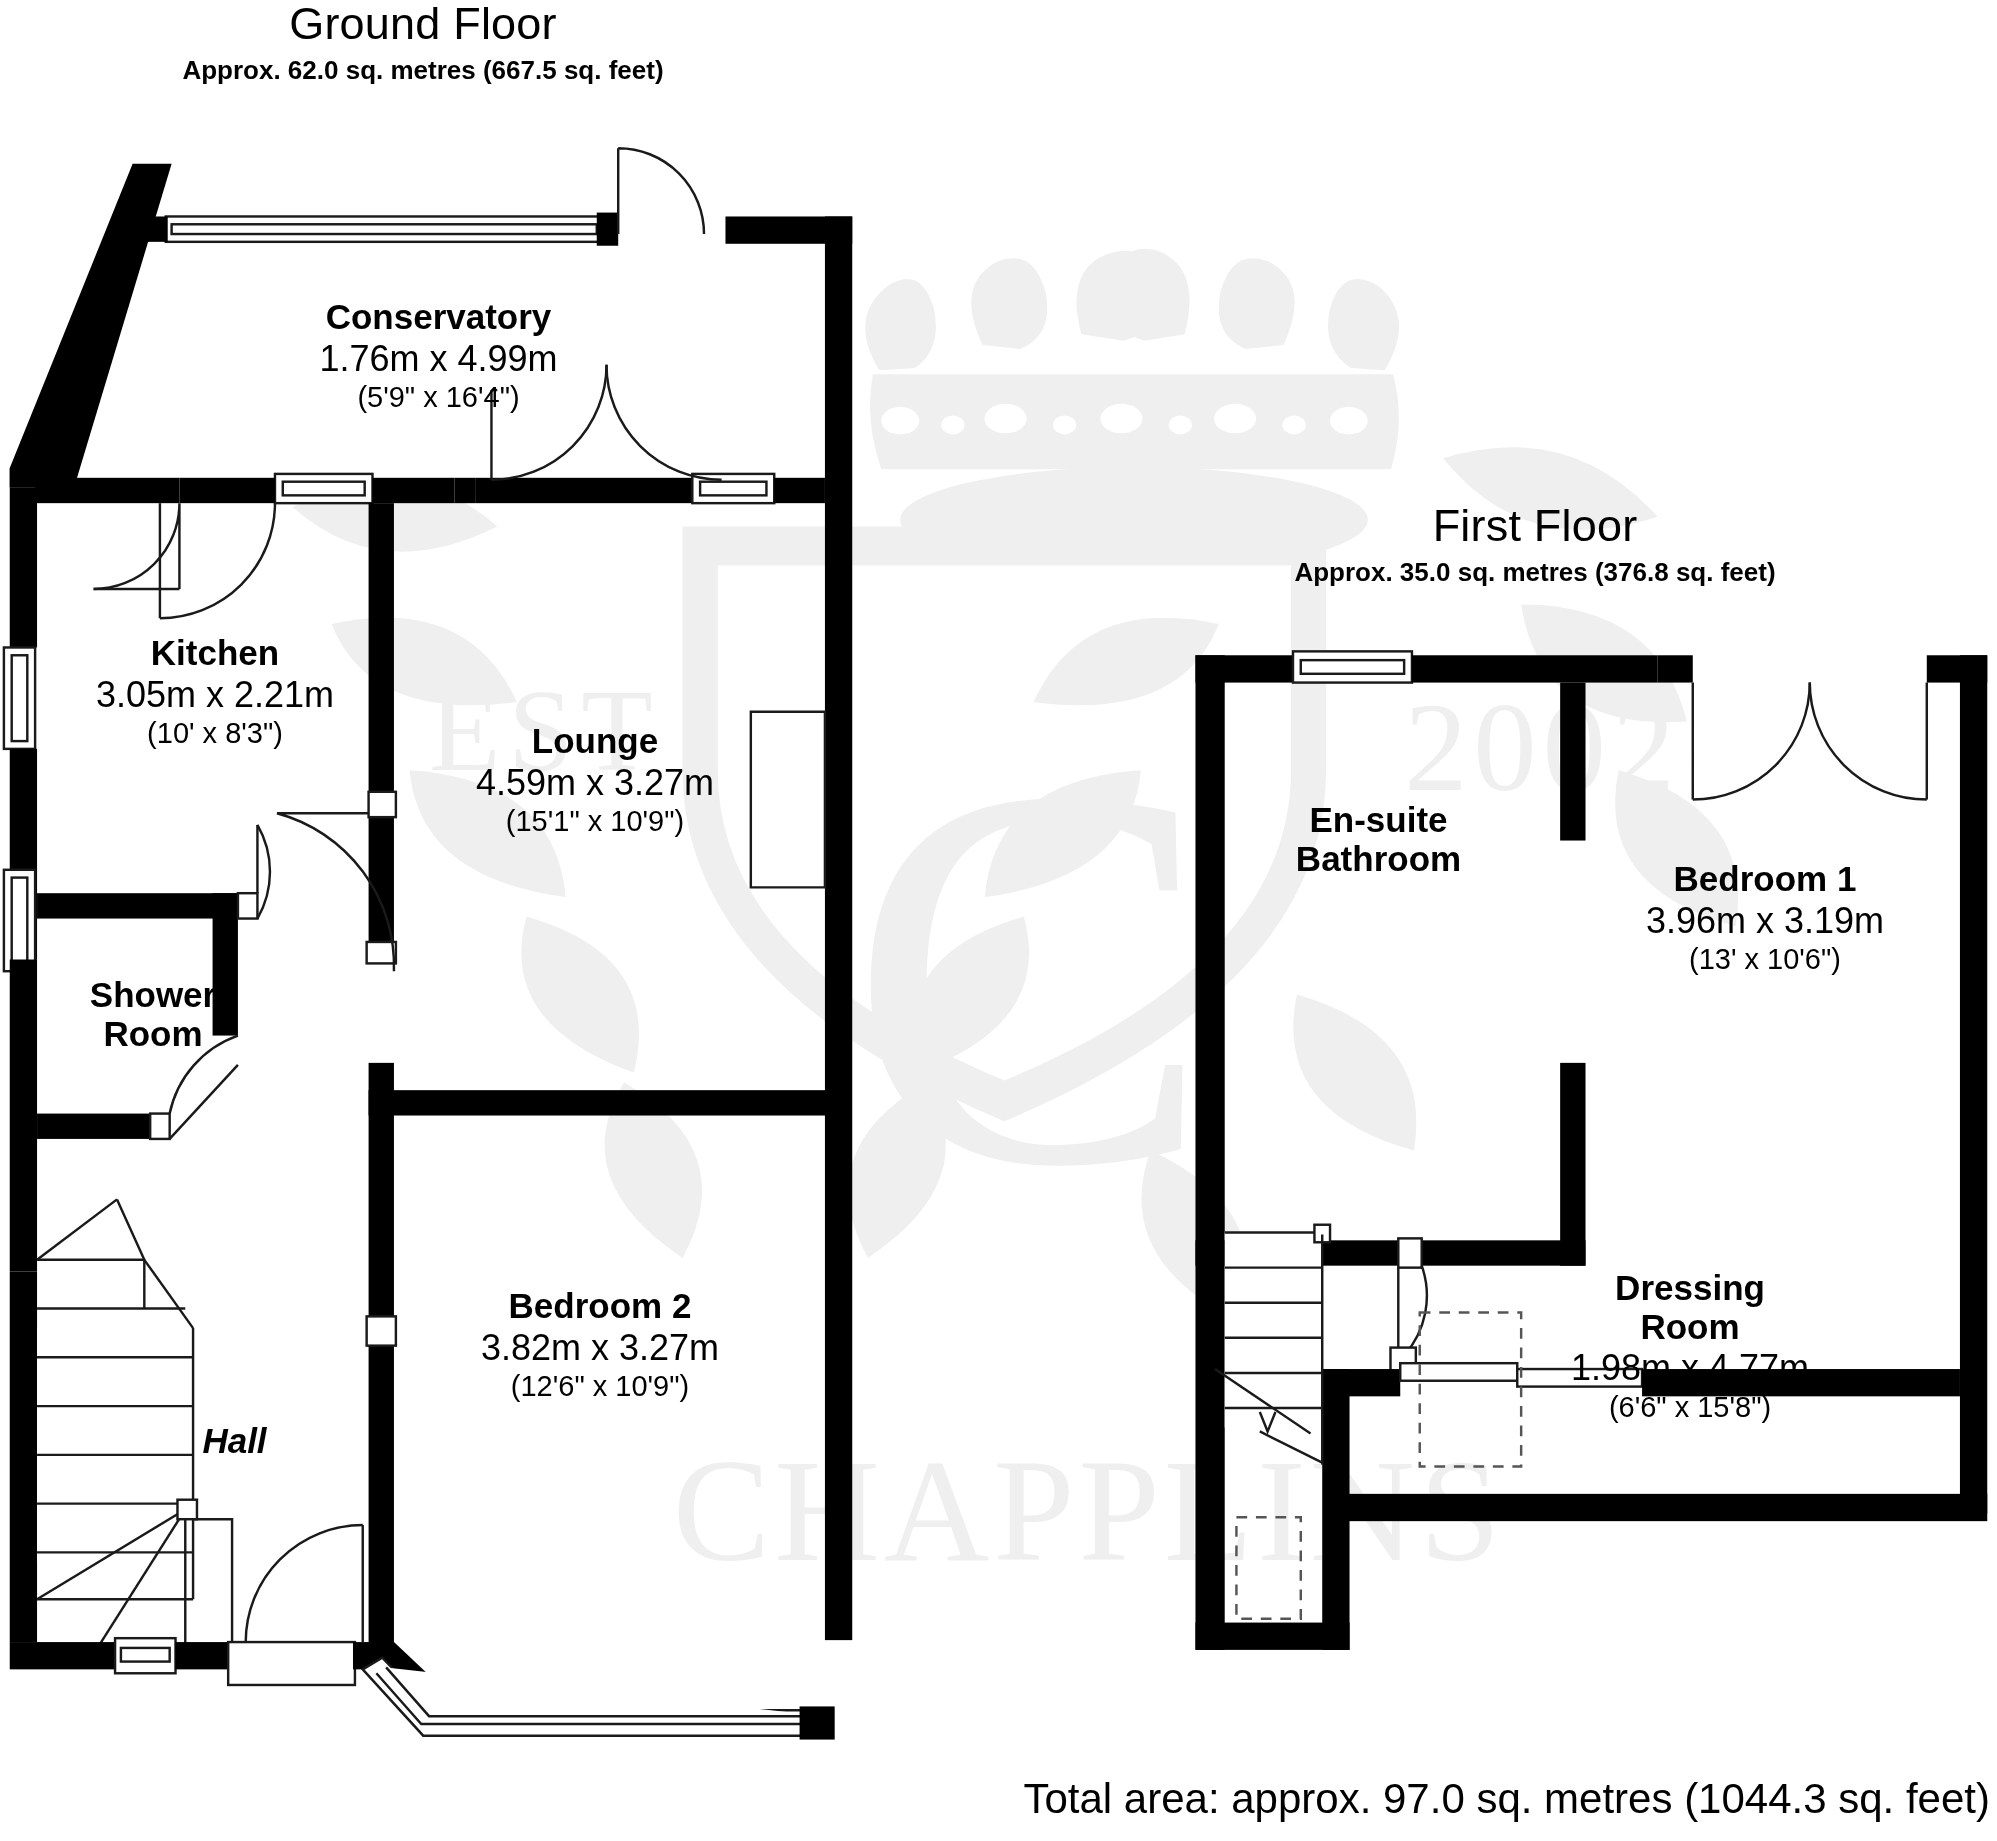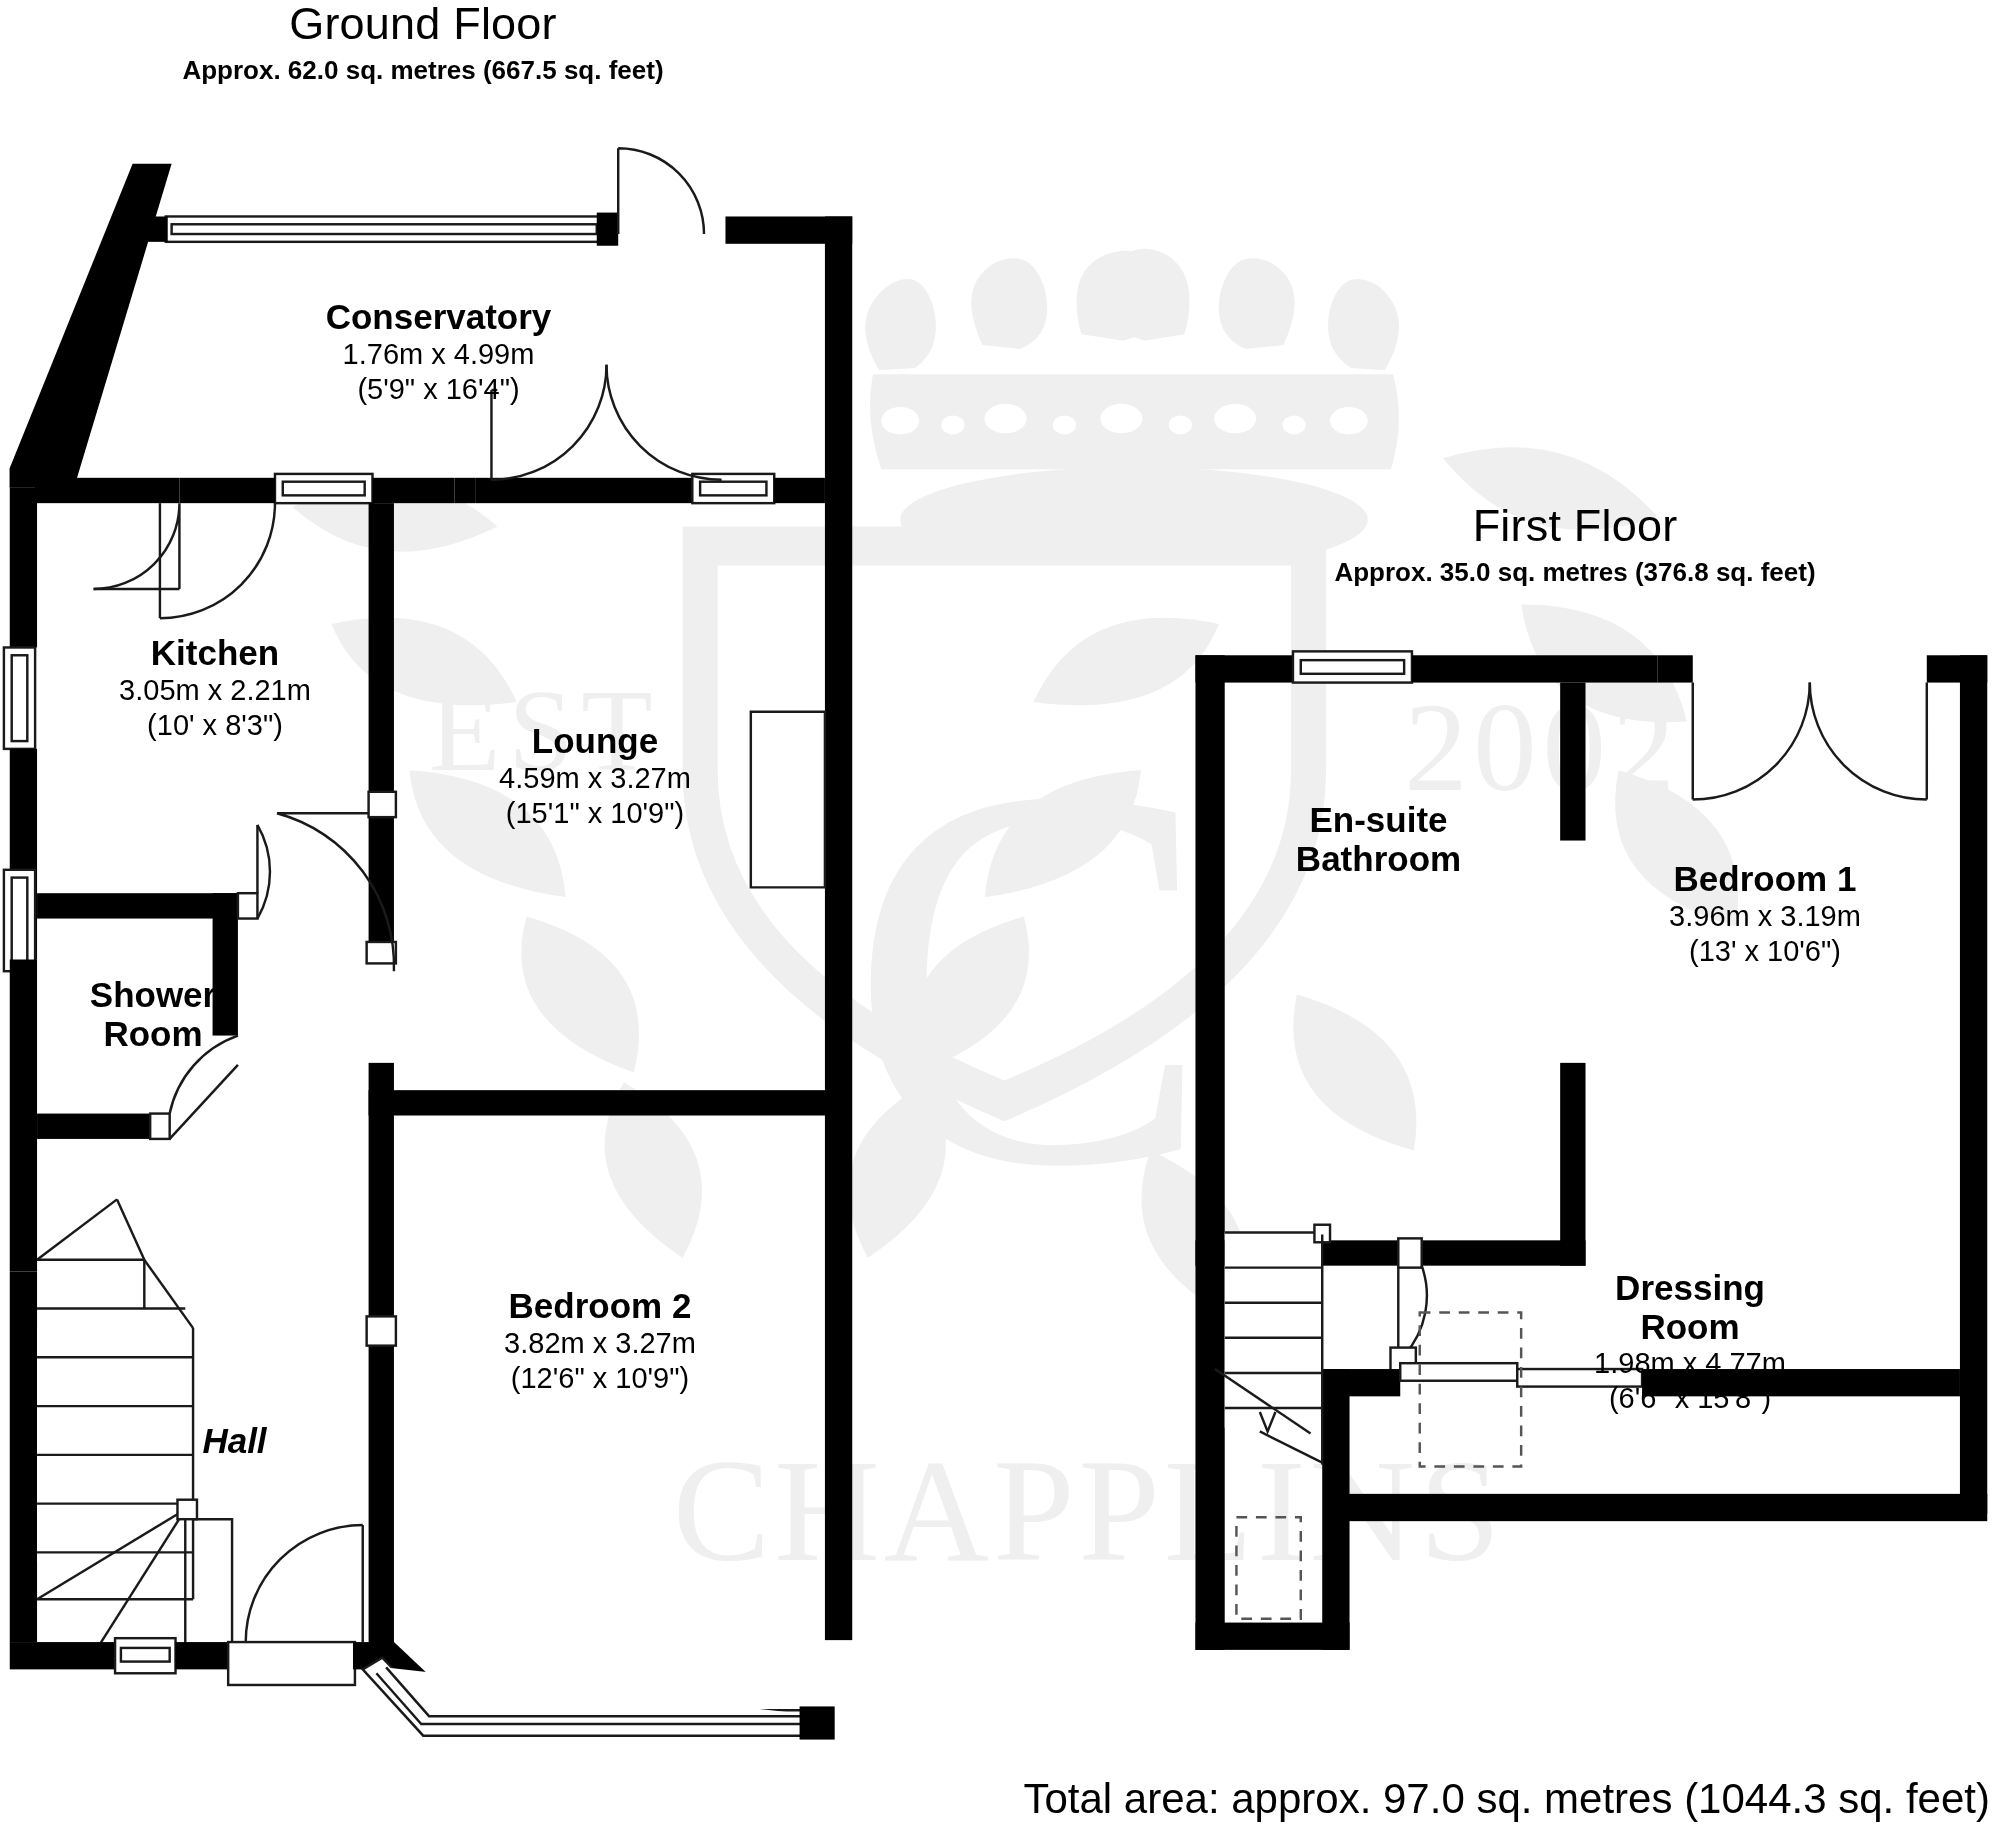--- a/index.html
+++ b/index.html
@@ -48,21 +48,21 @@
   }
   .room-label .rl-name{
     display:block;
     font-size:35px;
     font-weight:bold;
     line-height:1.18;
   }
   .room-label .rl-name.two-line{line-height:1.12;}
   .room-label .rl-dim{
     display:block;
-    font-size:29px;
+    font-size:36px;
     font-weight:normal;
     line-height:1.2;
   }
   .room-label .rl-dimi{
     display:block;
     font-size:29px;
     font-weight:normal;
     line-height:1.2;
   }
 
@@ -344,21 +344,21 @@
       <rect x="1456" y="1346" width="104" height="158" fill="none" stroke="#555" stroke-width="2.5" stroke-dasharray="11 9"></rect>
       <rect x="1268" y="1556" width="66" height="104" fill="none" stroke="#555" stroke-width="2.5" stroke-dasharray="11 9"></rect>
     </g>
   </svg>
 
   <div class="floor-title" style="left:101px; top:0px; width:644px;">
     <span class="ft-name">Ground Floor</span>
     <span class="ft-area">Approx. 62.0 sq. metres (667.5 sq. feet)</span>
   </div>
 
-  <div class="floor-title" style="left:1268px; top:502px; width:614px;text-align:center;">
+  <div class="floor-title" style="left:1228px; top:502px; width:614px;text-align:center;">
     <span class="ft-name">First Floor</span>
     <span class="ft-area">Approx. 35.0 sq. metres (376.8 sq. feet)</span>
   </div>
 
   <div class="room-label" style="left:268px; top:296px; width:341px;">
     <span class="rl-name">Conservatory</span>
     <span class="rl-dim">1.76m x 4.99m</span>
     <span class="rl-dimi">(5'9" x 16'4")</span>
   </div>
 

